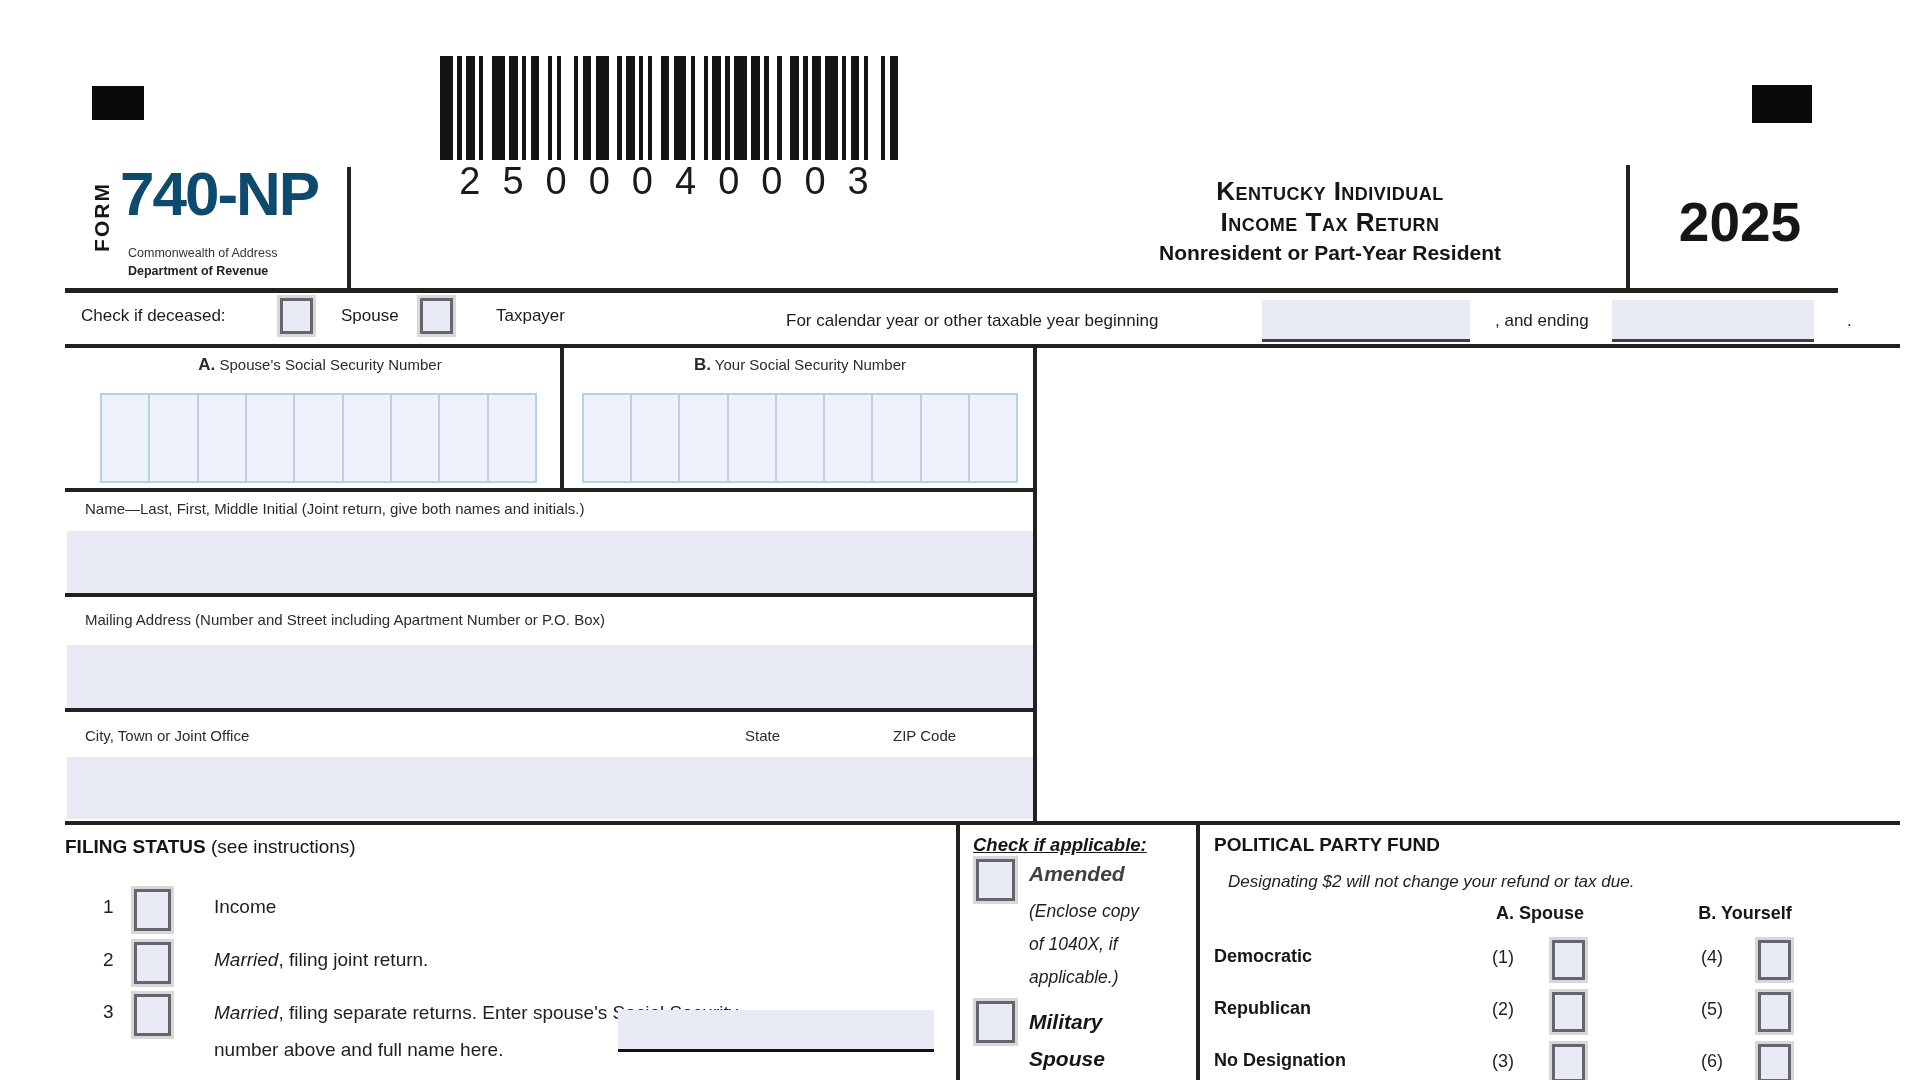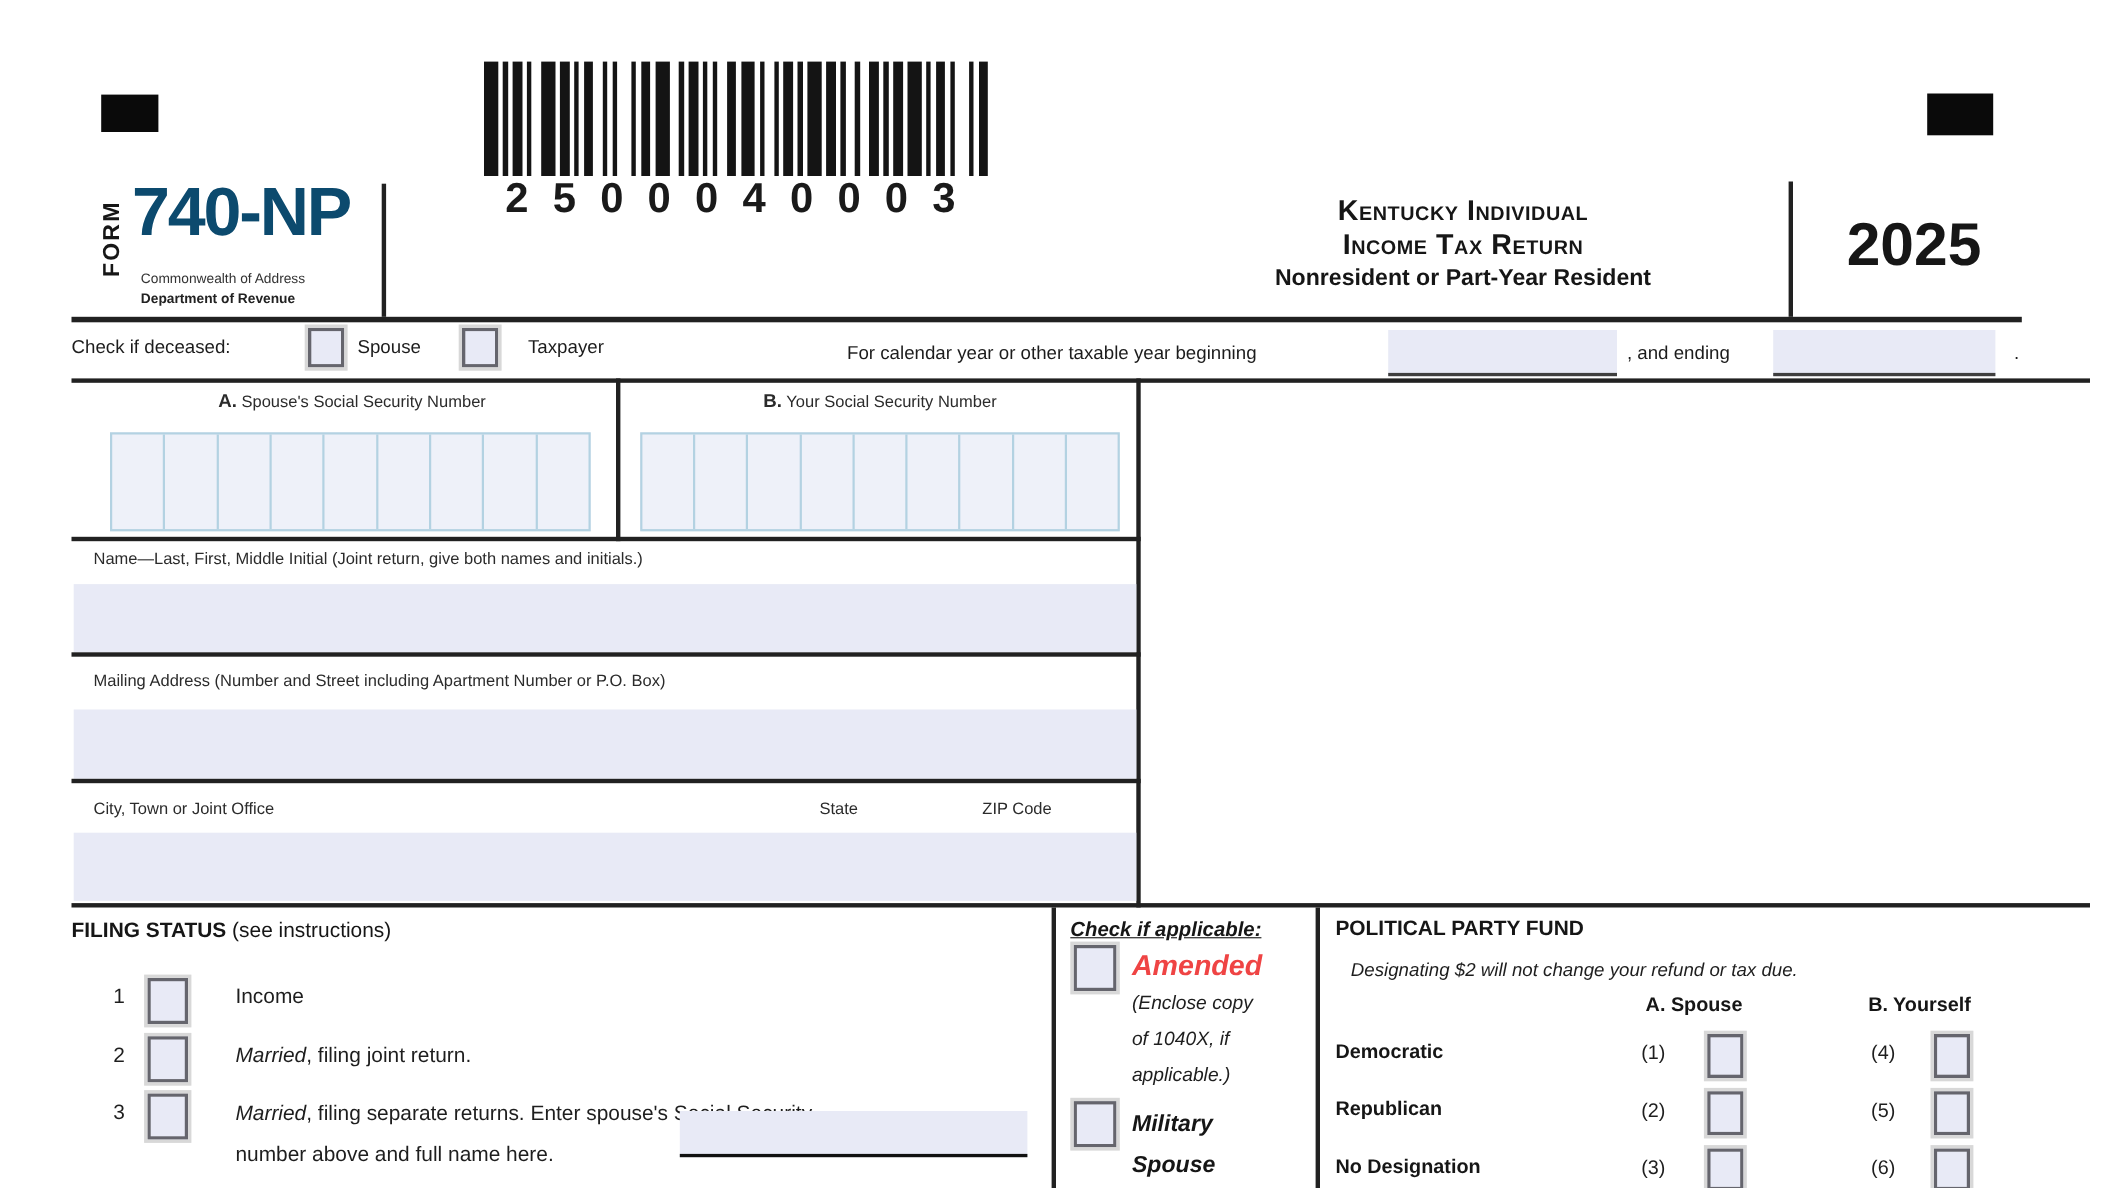--- a/index.html
+++ b/index.html
@@ -2,21 +2,21 @@
 <html><head>
 <meta charset="utf-8">
 <style>
   html,body{margin:0;padding:0;background:#ffffff;}
   .page{position:relative;width:1920px;height:1080px;background:#ffffff;overflow:hidden;
         font-family:"Liberation Sans", sans-serif;color:#1e1e1e;}
   .abs{position:absolute;}
   .hline{position:absolute;background:#212121;height:4px;}
   .vline{position:absolute;background:#212121;width:4px;}
   .lbl{font-size:15px;color:#2b2b2b;}
-  .txt17{font-size:17px;color:#1c1c1c;}
+  .txt17{font-size:17px;color:#1c1c1c;margin-left:16px;}
   .lav{background:#e8eaf6;}
   .cb{position:absolute;box-sizing:border-box;background:#e8eaf6;
       border:3px solid #65656d;outline:3px solid #d8d8d8;}
   .ssn-grid{position:absolute;display:flex;border:2px solid #b3d2e2;background:#eef1f9;box-sizing:border-box;}
   .ssn-cell{flex:1;border-right:2px solid #b3d2e2;}
   .ssn-cell:last-child{border-right:none;}
   .title-sc{font-weight:bold;font-variant:small-caps;font-size:26px;line-height:31px;letter-spacing:.5px;color:#161616;}
   .bold{font-weight:bold;}
   .ital{font-style:italic;}
   .bi{font-weight:bold;font-style:italic;}
@@ -103,21 +103,21 @@
       <div class="bc-bar" style="flex-grow: 1; background: rgb(20, 20, 20);"></div>
       <div class="bc-bar" style="flex-grow: 1; background: transparent;"></div>
       <div class="bc-bar" style="flex-grow: 2; background: rgb(20, 20, 20);"></div>
       <div class="bc-bar" style="flex-grow: 1; background: transparent;"></div>
       <div class="bc-bar" style="flex-grow: 1; background: rgb(20, 20, 20);"></div>
       <div class="bc-bar" style="flex-grow: 3; background: transparent;"></div>
       <div class="bc-bar" style="flex-grow: 1; background: rgb(20, 20, 20);"></div>
       <div class="bc-bar" style="flex-grow: 1; background: transparent;"></div>
       <div class="bc-bar" style="flex-grow: 2; background: rgb(20, 20, 20);"></div>
     </div>
-  <div class="abs" style="left:440px;top:160px;width:470px;text-align:center;font-size:38px;letter-spacing:22px;color:#1a1a1a;font-weight:bold;">2500040003</div>
+  <div class="abs" style="left:440px;top:160px;width:470px;text-align:center;font-size:38px;letter-spacing:22px;color:#1a1a1a;">2500040003</div>
 
   <div class="abs" style="left:1090px;top:176px;width:480px;text-align:center;">
     <div class="title-sc">Kentucky Individual</div>
     <div class="title-sc">Income Tax Return</div>
     <div class="bold" style="font-size:21px;margin-top:3px;color:#161616;">Nonresident or Part-Year Resident</div>
   </div>
 
   <div class="vline" style="left:1626px;top:165px;height:123px;"></div>
   <div class="abs bold" style="left:1640px;top:190px;width:200px;text-align:center;font-size:55px;color:#161616;">2025</div>
 
@@ -207,21 +207,21 @@
   <div class="cb" style="left:134px;top:994px;width:37px;height:42px;"></div>
   <div class="abs" style="left:214px;top:1002px;font-size:19px;">
     <span class="ital">Married</span><span>, filing separate returns. Enter spouse's Social Security</span>
   </div>
   <div class="abs" style="left:214px;top:1039px;font-size:19px;">number above and full name here.</div>
   <div class="abs lav" style="left:618px;top:1010px;width:316px;height:42px;border-bottom:3px solid #111;box-sizing:border-box;"></div>
 
   <div class="vline" style="left:956px;top:825px;height:255px;"></div>
   <div class="abs bi" style="left:973px;top:834px;font-size:18.5px;color:#161616;text-decoration:underline;">Check if applicable:</div>
   <div class="cb" style="left:976px;top:859px;width:39px;height:42px;"></div>
-  <div class="abs bi" style="left:1029px;top:862px;font-size:26px;color:#ef4444;">Amended</div>
+  <div class="abs bi" style="left:1029px;top:862px;font-size:21px;color:#404040;">Amended</div>
   <div class="abs ital" style="left:1029px;top:901px;font-size:17.5px;">(Enclose copy</div>
   <div class="abs ital" style="left:1029px;top:934px;font-size:17.5px;">of 1040X, if</div>
   <div class="abs ital" style="left:1029px;top:967px;font-size:17.5px;">applicable.)</div>
   <div class="cb" style="left:976px;top:1001px;width:39px;height:42px;"></div>
   <div class="abs bi" style="left:1029px;top:1003px;width:150px;font-size:21px;line-height:37px;color:#161616;">Military Spouse</div>
 
   <div class="vline" style="left:1196px;top:825px;height:255px;"></div>
   <div class="abs bold" style="left:1214px;top:834px;font-size:19px;color:#161616;">POLITICAL PARTY FUND</div>
   <div class="abs ital" style="left:1228px;top:872px;font-size:17px;">Designating $2 will not change your refund or tax due.</div>
   <div class="abs bold" style="left:1455px;top:903px;width:170px;text-align:center;font-size:18px;color:#161616;">A. Spouse</div>

